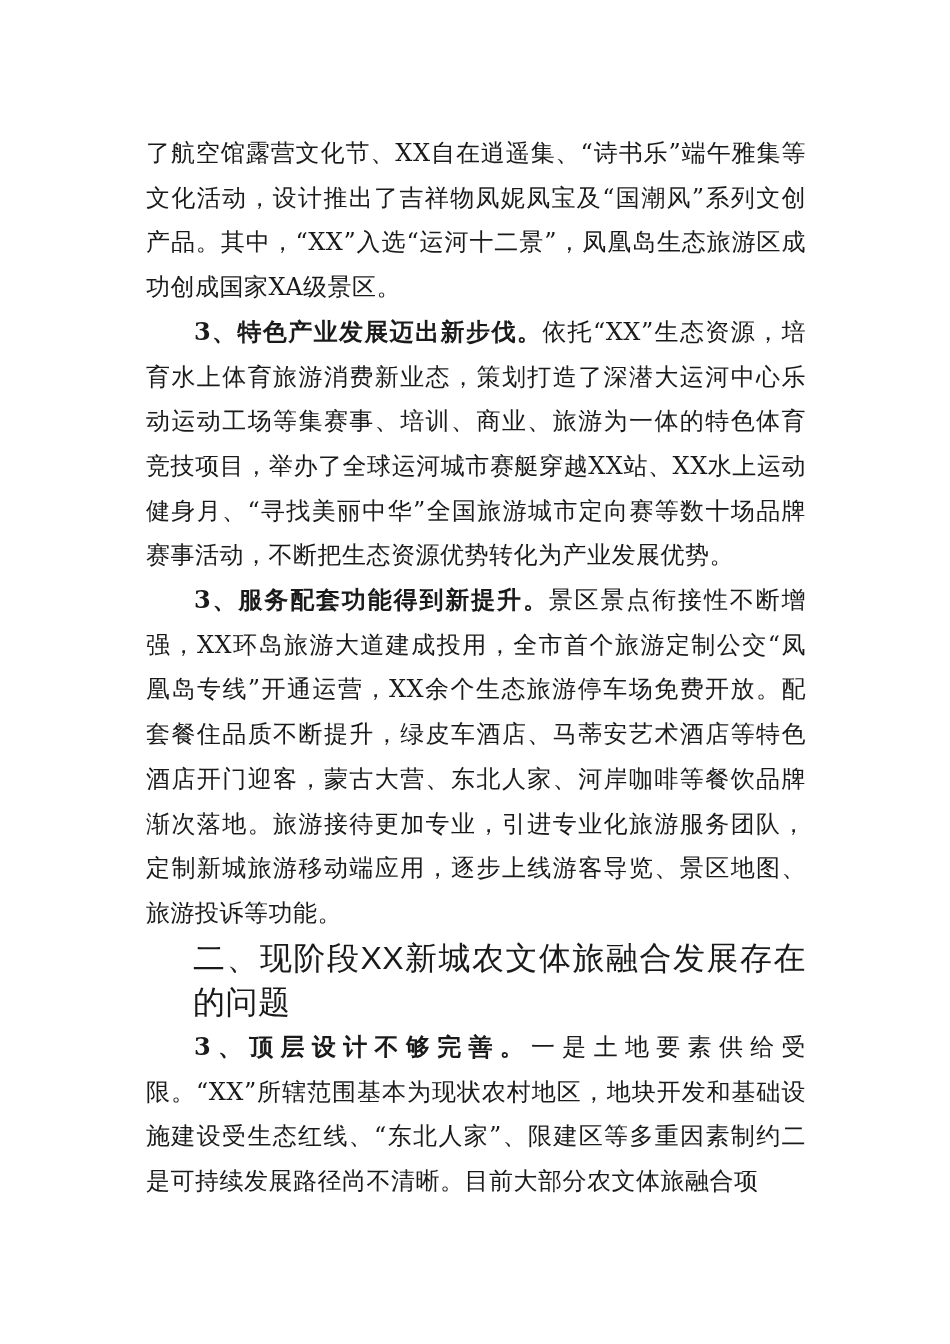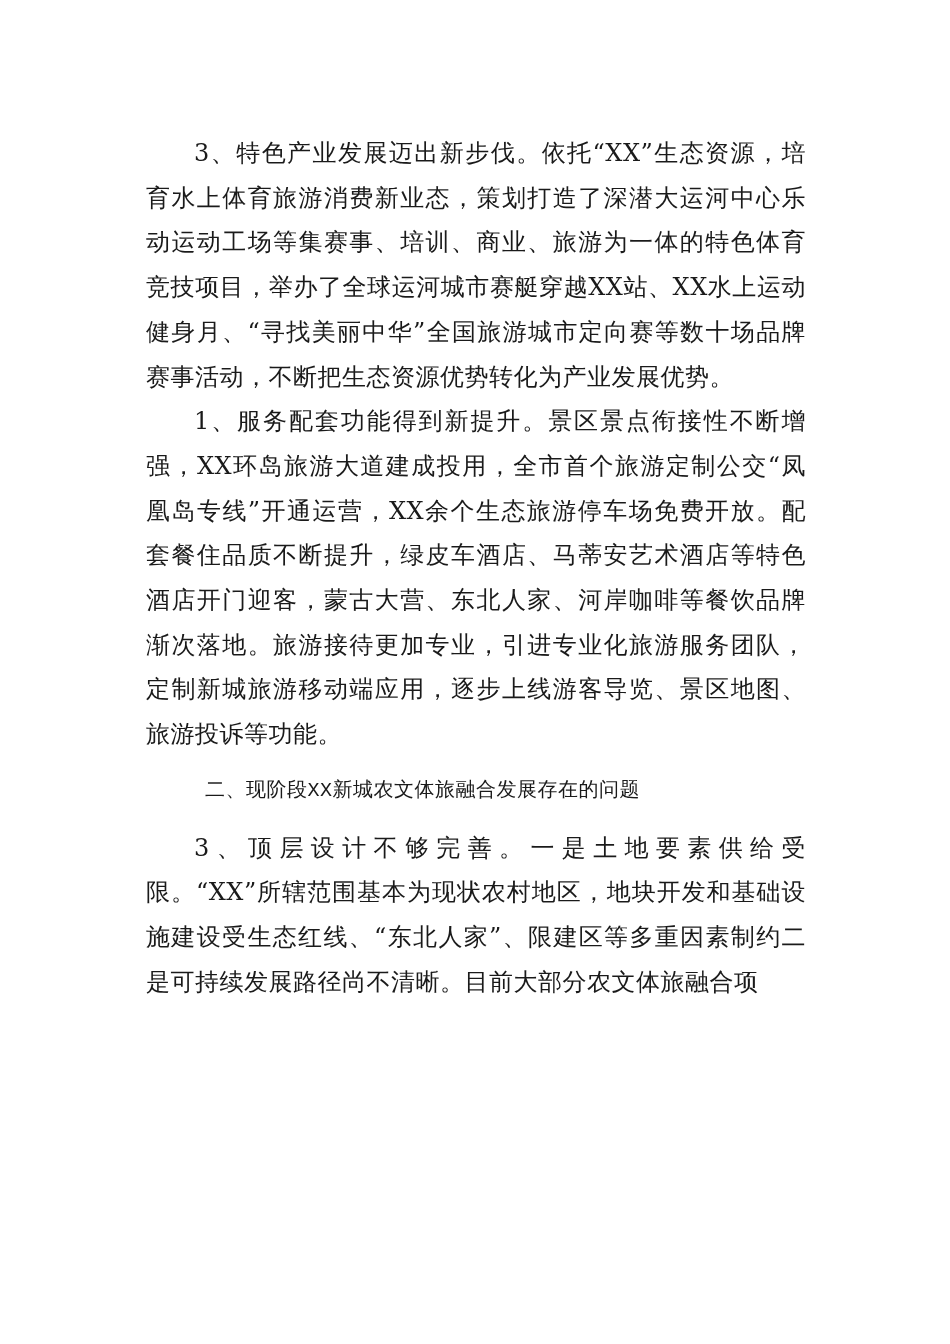--- a/index.html
+++ b/index.html
@@ -12,36 +12,39 @@
     color: #1a1a1a;
     font-family: "DejaVu Serif", "Liberation Serif", serif;
     font-size: 24px;
     line-height: 44.7px;
     text-align: justify;
     text-justify: inter-character;
     letter-spacing: 0.5px;
   }
   .para { margin: 0; text-indent: 2em; }
   .para.noindent { text-indent: 0; }
-  .lead { font-weight: normal; }
+  .lead { font-weight: bold; }
   .heading {
-    margin: 12px;
+    margin: 0;
     padding-left: 47px;
-    font-family: Liberation Mono, monospace;
-    font-size: 20px;
+    font-family: Liberation Sans, sans-serif;
+    font-size: 32px;
     letter-spacing: 0.5px;
   }
 </style>
 </head>
 <body>
 
 <div class="page">
+  <p class="para noindent">
+    <span>了航空馆露营文化节、XX自在逍遥集、“诗书乐”端午雅集等文化活动，设计推出了吉祥物凤妮凤宝及“国潮风”系列文创产品。其中，“XX”入选“运河十二景”，凤凰岛生态旅游区成功创成国家XA级景区。</span>
+  </p>
   <p class="para">
     <span class="lead">3、特色产业发展迈出新步伐。</span><span>依托“XX”生态资源，培育水上体育旅游消费新业态，策划打造了深潜大运河中心乐动运动工场等集赛事、培训、商业、旅游为一体的特色体育竞技项目，举办了全球运河城市赛艇穿越XX站、XX水上运动健身月、“寻找美丽中华”全国旅游城市定向赛等数十场品牌赛事活动，不断把生态资源优势转化为产业发展优势。</span>
   </p>
   <p class="para">
-    <span class="lead">1、服务配套功能得到新提升。</span><span>景区景点衔接性不断增强，XX环岛旅游大道建成投用，全市首个旅游定制公交“凤凰岛专线”开通运营，XX余个生态旅游停车场免费开放。配套餐住品质不断提升，绿皮车酒店、马蒂安艺术酒店等特色酒店开门迎客，蒙古大营、东北人家、河岸咖啡等餐饮品牌渐次落地。旅游接待更加专业，引进专业化旅游服务团队，定制新城旅游移动端应用，逐步上线游客导览、景区地图、旅游投诉等功能。</span>
+    <span class="lead">3、服务配套功能得到新提升。</span><span>景区景点衔接性不断增强，XX环岛旅游大道建成投用，全市首个旅游定制公交“凤凰岛专线”开通运营，XX余个生态旅游停车场免费开放。配套餐住品质不断提升，绿皮车酒店、马蒂安艺术酒店等特色酒店开门迎客，蒙古大营、东北人家、河岸咖啡等餐饮品牌渐次落地。旅游接待更加专业，引进专业化旅游服务团队，定制新城旅游移动端应用，逐步上线游客导览、景区地图、旅游投诉等功能。</span>
   </p>
   <p class="heading">二、现阶段XX新城农文体旅融合发展存在的问题</p>
   <p class="para">
     <span class="lead">3、顶层设计不够完善。</span><span>一是土地要素供给受限。“XX”所辖范围基本为现状农村地区，地块开发和基础设施建设受生态红线、“东北人家”、限建区等多重因素制约二是可持续发展路径尚不清晰。目前大部分农文体旅融合项</span>
   </p>
 </div>
 
 </body></html>

